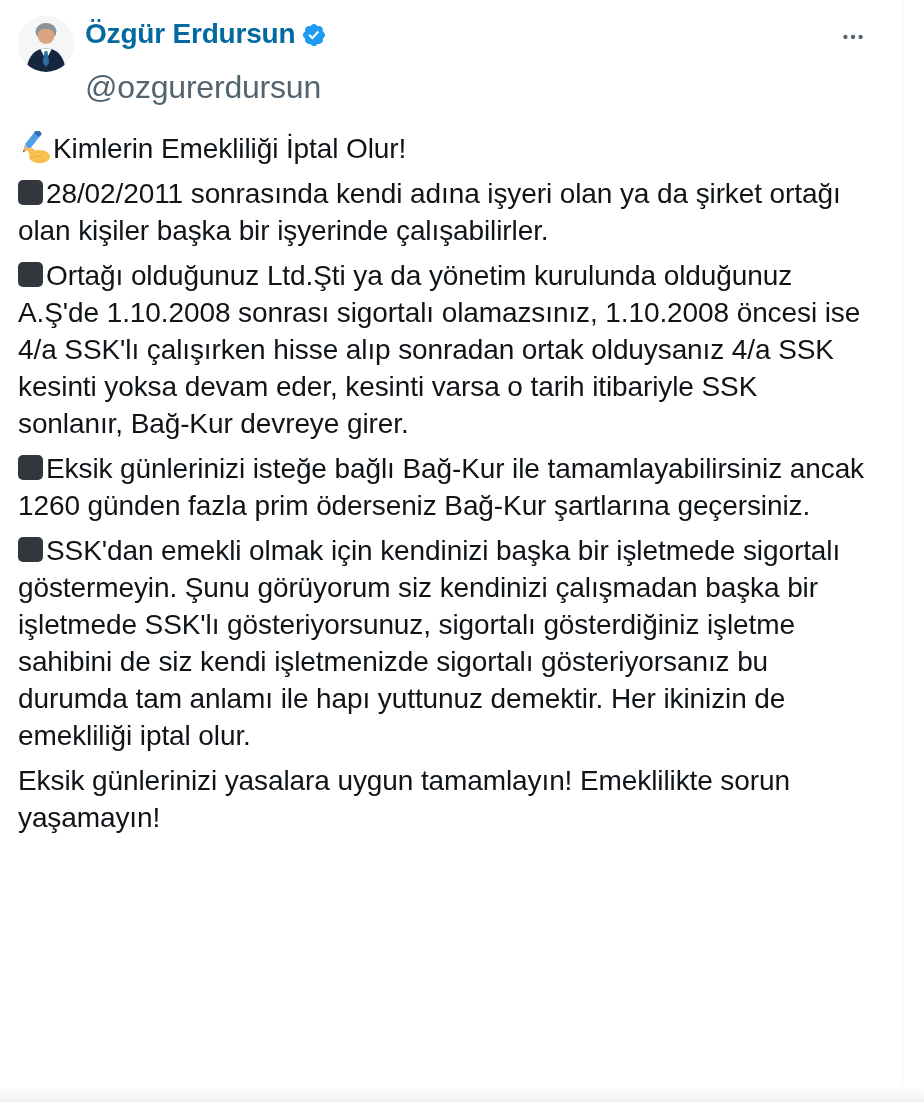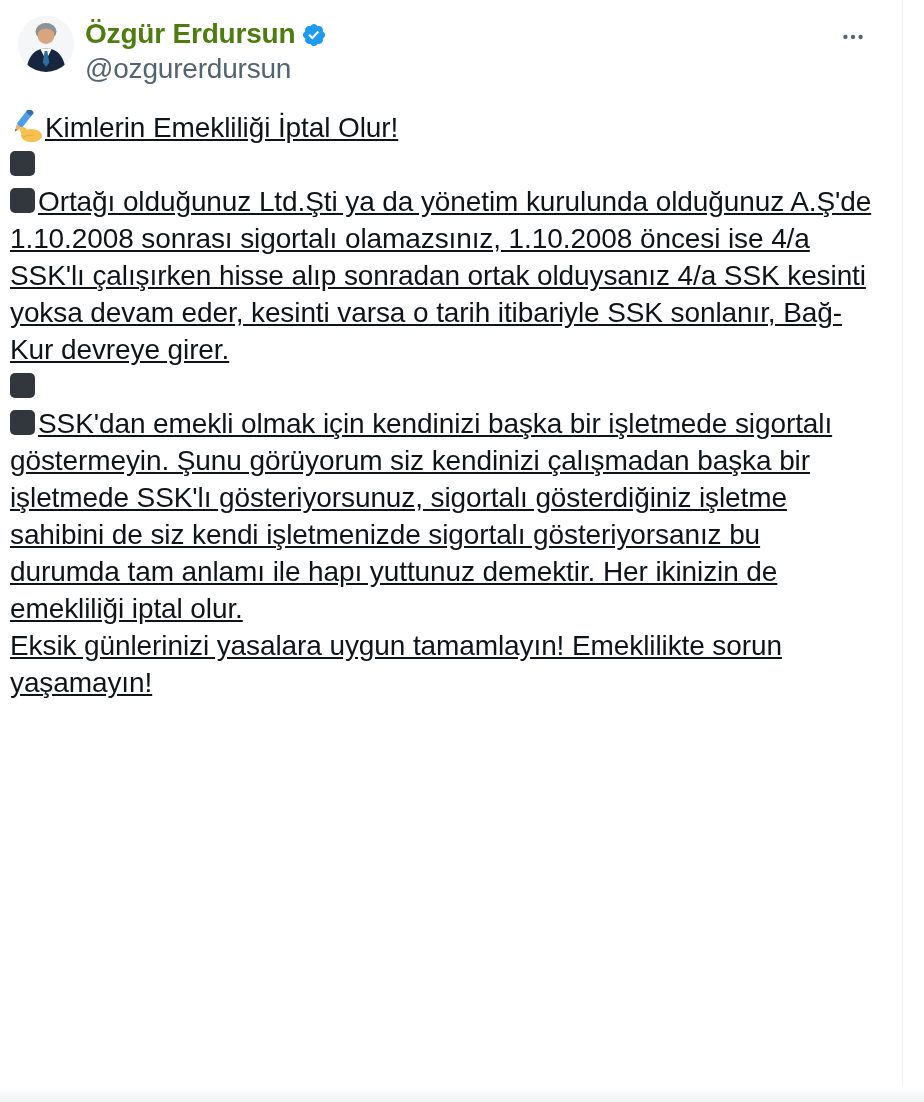--- a/index.html
+++ b/index.html
@@ -14,38 +14,38 @@
   }
   
   .header{position:relative;display:flex;align-items:flex-start;padding:16px 18px 0 18px;}
   .avatar{
     width:56px;height:56px;border-radius:50%;overflow:hidden;flex:0 0 56px;
     background:#f2f4f5;cursor:pointer;
   }
   .id-block{margin-left:11px;padding-top:2px;min-width:0;}
   .name-row{display:flex;align-items:center;height:32px;}
   .display-name{
-    font-size:28px;font-weight:700;color:#4d7c0f;letter-spacing:-0.2px;
+    font-size:28px;font-weight:700;color:#0369a1;letter-spacing:-0.2px;
     white-space:nowrap;cursor:pointer;
   }
   .badge{margin-left:6px;margin-top:2px;flex:0 0 auto;}
   .handle{
-    font-size:28px;font-weight:400;color:#536471;letter-spacing:-0.2px;
-    margin-top:3px;cursor:pointer;
+    font-size:32px;font-weight:400;color:#536471;letter-spacing:-0.2px;
+    margin-top:19px;cursor:pointer;
   }
   .more-btn{
     position:absolute;right:32px;top:20px;width:34px;height:34px;
     display:flex;align-items:center;justify-content:center;border-radius:50%;cursor:pointer;
   }
   
   .body-text{
     margin-top:24px;padding:0 26px 0 10px;
     font-size:28px;line-height:37px;letter-spacing:-0.1px;color:#0f1419;
   }
-  .para{margin:0;text-decoration:underline;}
+  .para{margin:8px;}
   .sq{
     display:inline-block;width:25px;height:25px;border-radius:5px;
     background:#31373c;vertical-align:-2px;margin-right:3px;
   }
   .hand-emoji{vertical-align:-6px;margin-right:2px;}
   
   .bottom-fade{
     position:absolute;left:0;bottom:0;width:924px;height:16px;
     background:linear-gradient(180deg,#ffffff 0%,#f0f2f3 100%);
   }
@@ -96,23 +96,23 @@
           <rect x="10.5" y="-3" width="7.4" height="5.4" rx="2.2" fill="#2f6fb2"></rect>
           <path d="M10.7 19 L17.7 19 L14.2 26.5 Z" fill="#f0b26a"></path>
           <path d="M13.2 23.6 L15.2 23.6 L14.2 26.5 Z" fill="#5a4632"></path>
         </g>
         <ellipse cx="23.5" cy="28" rx="11.5" ry="7.2" fill="#f6c14f"></ellipse>
         <ellipse cx="15.5" cy="23.5" rx="3.8" ry="6" fill="#f6c14f" transform="rotate(-38 15.5 23.5)"></ellipse>
         <path d="M14 30 Q19 26.5 25 27.5" stroke="#e3a93c" stroke-width="1.2" fill="none"></path>
       </svg><span>Kimlerin Emekliliği İptal Olur!</span>
     </div>
     <div>
-        <div class="para"><span class="sq"></span></div>
+        <div class="para"><span class="sq"></span><span>28/02/2011 sonrasında kendi adına işyeri olan ya da şirket ortağı olan kişiler başka bir işyerinde çalışabilirler.</span></div>
         <div class="para"><span class="sq"></span><span>Ortağı olduğunuz Ltd.Şti ya da yönetim kurulunda olduğunuz A.Ş'de 1.10.2008 sonrası sigortalı olamazsınız, 1.10.2008 öncesi ise 4/a SSK'lı çalışırken hisse alıp sonradan ortak olduysanız 4/a SSK kesinti yoksa devam eder, kesinti varsa o tarih itibariyle SSK sonlanır, Bağ-Kur devreye girer.</span></div>
-        <div class="para"><span class="sq"></span></div>
+        <div class="para"><span class="sq"></span><span>Eksik günlerinizi isteğe bağlı Bağ-Kur ile tamamlayabilirsiniz ancak 1260 günden fazla prim öderseniz Bağ-Kur şartlarına geçersiniz.</span></div>
         <div class="para"><span class="sq"></span><span>SSK'dan emekli olmak için kendinizi başka bir işletmede sigortalı göstermeyin. Şunu görüyorum siz kendinizi çalışmadan başka bir işletmede SSK'lı gösteriyorsunuz, sigortalı gösterdiğiniz işletme sahibini de siz kendi işletmenizde sigortalı gösteriyorsanız bu durumda tam anlamı ile hapı yuttunuz demektir. Her ikinizin de emekliliği iptal olur.</span></div>
         <div class="para"><span>Eksik günlerinizi yasalara uygun tamamlayın! Emeklilikte sorun yaşamayın!</span></div>
       </div>
   </div>
 
 </div>
 
 <div class="bottom-fade"></div>
 
 </body></html>

